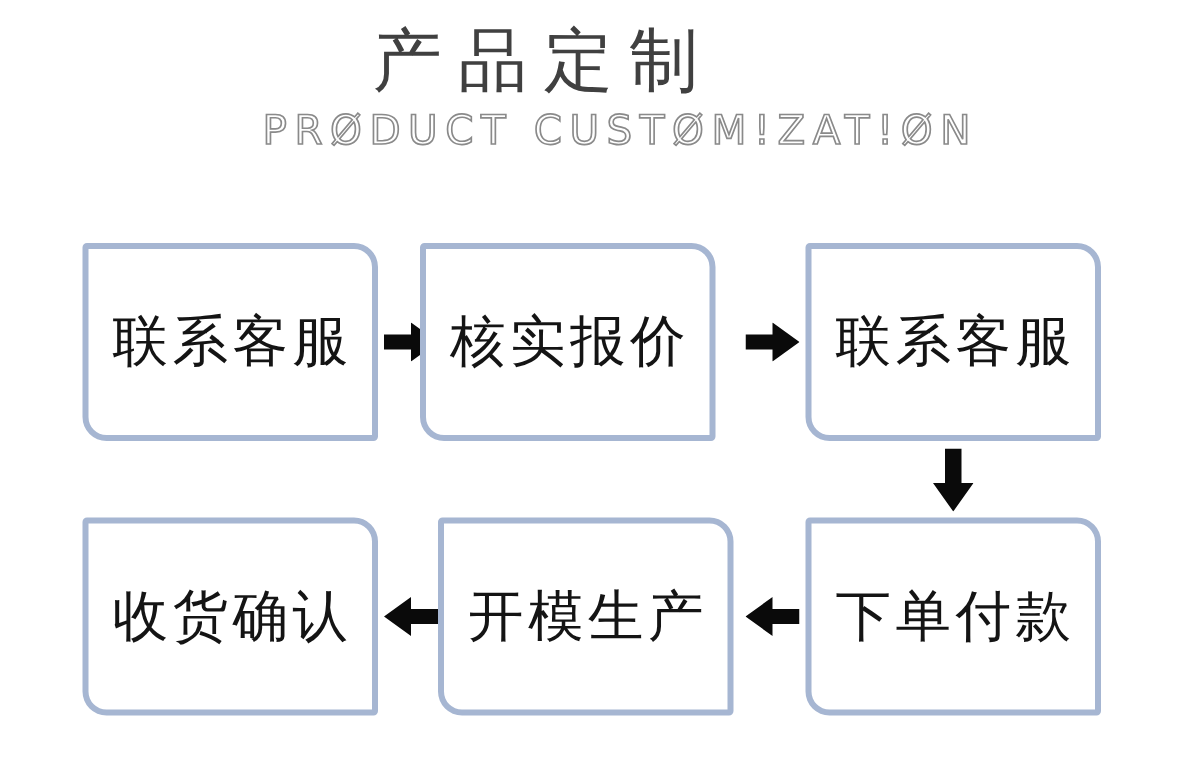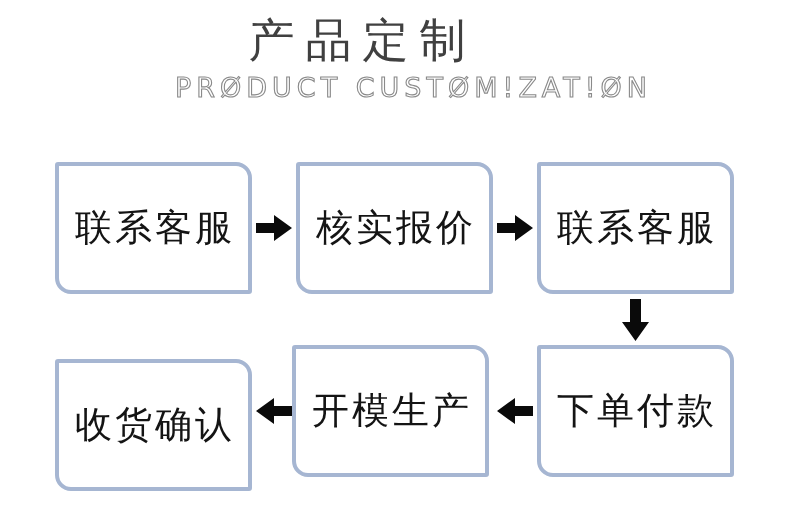--- a/index.html
+++ b/index.html
@@ -44,25 +44,25 @@
     border:4px solid var(--box-border);
     border-radius:3px 16px 3px 16px;
     display:flex;align-items:center;justify-content:center;
   }
   .step-label{
     font-size:37px;color:var(--box-text);
     letter-spacing:3px;text-indent:3px;
     white-space:nowrap;
   }
   .pos-r1c1{left:55px;top:162px;}
-  .pos-r1c2{left:296px;top:162px;text-align:right;}
+  .pos-r1c2{left:280px;top:162px;text-align:right;}
   .pos-r1c3{left:537px;top:162px;}
   .pos-r2c3{left:537px;top:345px;}
   .pos-r2c2{left:292px;top:345px;}
-  .pos-r2c1{left:55px;top:359px;text-align:right;}
+  .pos-r2c1{left:55px;top:345px;text-align:right;}
   .arrow{position:absolute;color:var(--arrow);}
   .arr-right-1{left:256px;top:215px;}
   .arr-right-2{left:497px;top:215px;}
   .arr-down-1{left:622px;top:299px;}
   .arr-left-1{left:497px;top:398px;}
   .arr-left-2{left:256px;top:398px;}
 </style>
 </head>
 <body>
 

